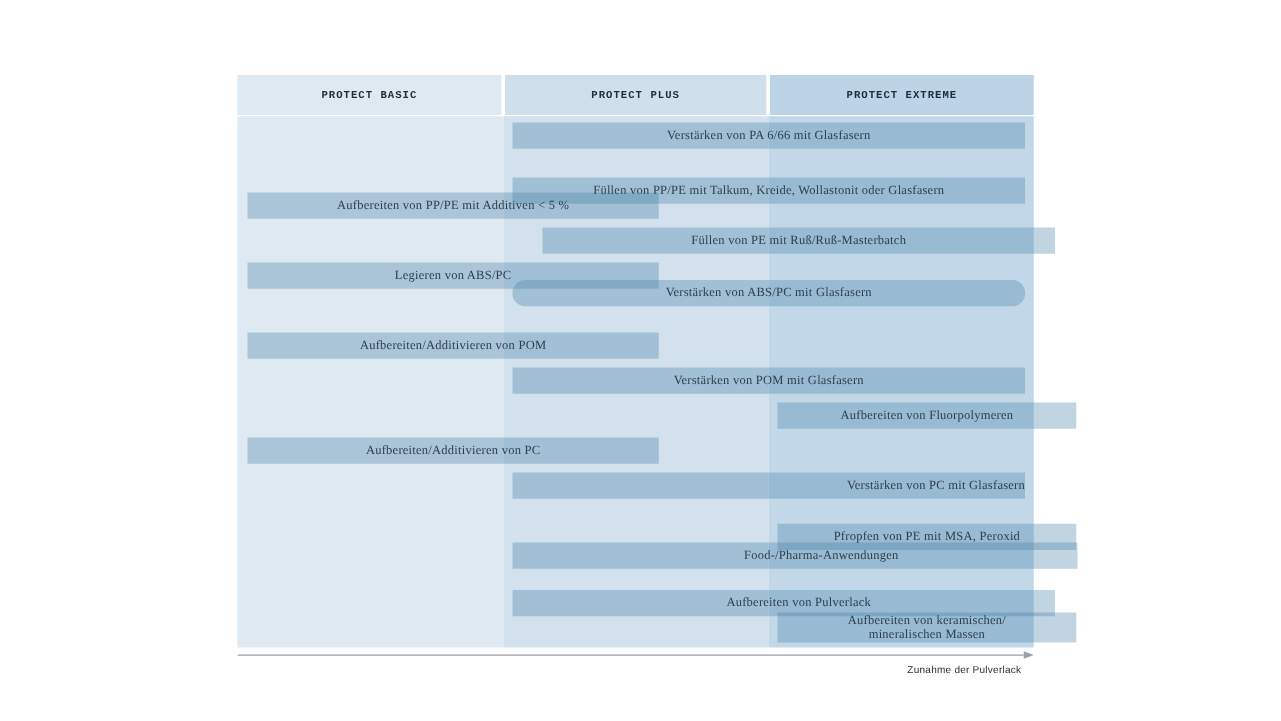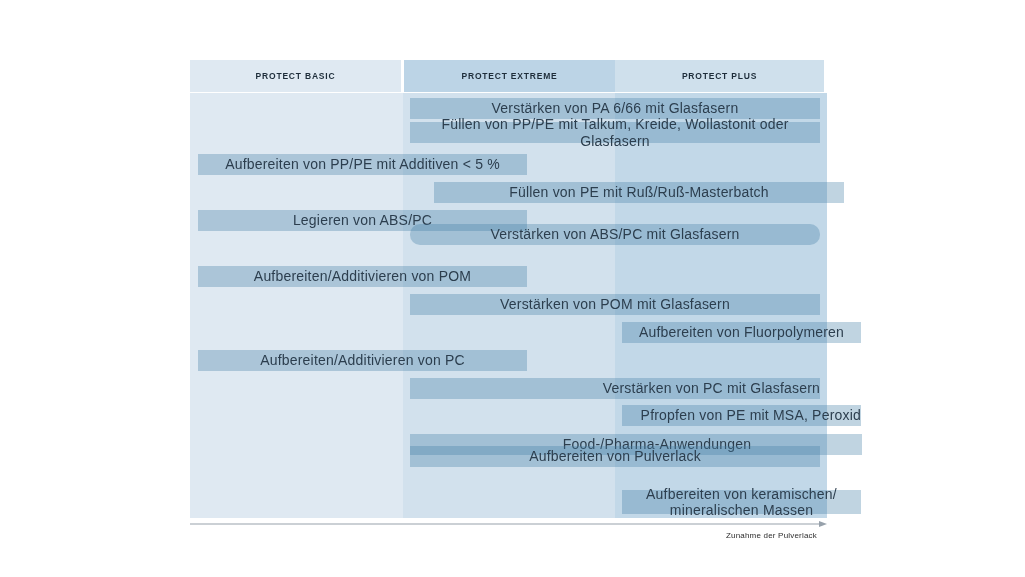--- a/index.html
+++ b/index.html
@@ -20,20 +20,21 @@
     position: absolute; left: 0; top: 0;
     width: 637px; height: 28px;
     display: flex;
   }
   .hdr-cell {
     height: 32px;
     display: flex; align-items: center; justify-content: center;
     font-size: 8.5px; font-weight: bold;
     letter-spacing: 0.8px;
     color: #1e2d3a;
+    font-family: Liberation Mono, monospace;
   }
   .hdr-basic   { width: 211px; background: #dfe9f2; margin-right: 3px; }
   .hdr-plus    { width: 209px; background: #cfe0ec; margin-right: 3px; }
   .hdr-extreme { width: 211px; background: #bcd4e6; }
   
   .body-row {
     position: absolute; left: 0; top: 33px;
     width: 637px; height: 425px;
     display: flex;
   }
@@ -43,26 +44,27 @@
   .col-extreme { width: 212px; background: #c2d8e8; }
   
   .bar {
     position: absolute;
     height: 21px;
     background: rgba(70, 130, 168, 0.34);
     display: flex; align-items: center; justify-content: center;
   }
   .bar.tall { height: 24px; }
   .bar span {
-    font-size: 14px;
+    font-size: 10px;
     color: #2c3e4e;
     letter-spacing: 0.2px;
     line-height: 1.15;
     text-align: center;
     white-space: pre-line;
+    font-family: Liberation Serif, serif;
   }
   .bar-basic   { left: 8px;   width: 329px; }
   .bar-plus    { left: 220px; width: 410px; }
   .bar-extreme { left: 432px; width: 239px; }
   
   .axis {
     position: absolute; left: 0; top: 461px;
     width: 637px; height: 10px;
   }
   .axis-label {
@@ -72,35 +74,35 @@
     letter-spacing: 0.2px;
   }
 </style>
 </head>
 <body>
 
 <div id="chart">
 
   <div class="hdr-row">
     <div class="hdr-cell hdr-basic">PROTECT BASIC</div>
+    <div class="hdr-cell hdr-plus">PROTECT PLUS</div>
     <div class="hdr-cell hdr-extreme">PROTECT EXTREME</div>
-    <div class="hdr-cell hdr-plus">PROTECT PLUS</div>
   </div>
 
   <div class="body-row">
     <div class="col col-basic"></div>
     <div class="col col-plus"></div>
     <div class="col col-extreme"></div>
   </div>
 
   <div id="bars">
       <div class="bar bar-plus" style="top: 38px;">
         <span>Verstärken von PA 6/66 mit Glasfasern</span>
       </div>
-      <div class="bar bar-plus" style="top: 62px;">
+      <div class="bar bar-plus" style="top: 82px;">
         <span>Füllen von PP/PE mit Talkum, Kreide, Wollastonit oder Glasfasern</span>
       </div>
       <div class="bar bar-basic" style="top: 94px;">
         <span>Aufbereiten von PP/PE mit Additiven &lt; 5 %</span>
       </div>
       <div class="bar bar-plus" style="top: 122px; margin-left: 24px;">
         <span>Füllen von PE mit Ruß/Ruß-Masterbatch</span>
       </div>
       <div class="bar bar-basic" style="top: 150px;">
         <span>Legieren von ABS/PC</span>
@@ -116,27 +118,27 @@
       </div>
       <div class="bar bar-extreme" style="top: 262px;">
         <span>Aufbereiten von Fluorpolymeren</span>
       </div>
       <div class="bar bar-basic" style="top: 290px;">
         <span>Aufbereiten/Additivieren von PC</span>
       </div>
       <div class="bar bar-plus" style="top: 318px; justify-content: flex-end;">
         <span>Verstärken von PC mit Glasfasern</span>
       </div>
-      <div class="bar bar-extreme" style="top: 345px; justify-content: flex-end;">
+      <div class="bar bar-extreme" style="top: 359px;">
         <span>Pfropfen von PE mit MSA, Peroxid</span>
       </div>
       <div class="bar bar-plus" style="top: 374px; padding-left: 42px;">
         <span>Food-/Pharma-Anwendungen</span>
       </div>
-      <div class="bar bar-plus" style="top: 386px;">
+      <div class="bar bar-plus" style="top: 412px; padding-left: 24px;">
         <span>Aufbereiten von Pulverlack</span>
       </div>
       <div class="bar bar-extreme tall" style="top: 430px;">
         <span>Aufbereiten von keramischen/
 mineralischen Massen</span>
       </div>
     </div>
 
   <svg class="axis" width="637" height="10" xmlns="http://www.w3.org/2000/svg">
     <line x1="0" y1="3" x2="629" y2="3" stroke="#97a1ab" stroke-width="1"></line>

